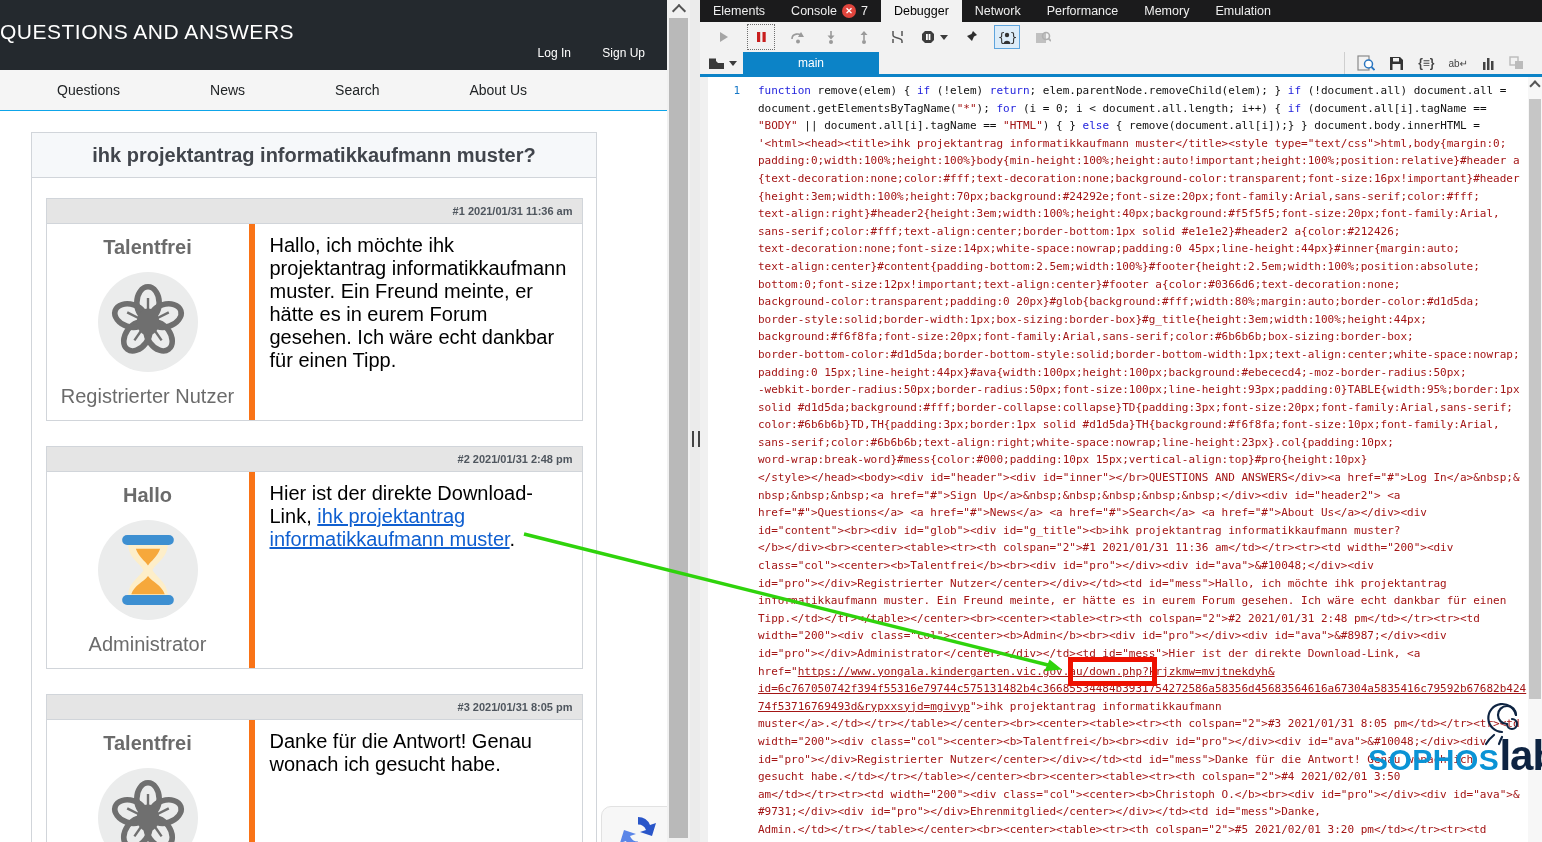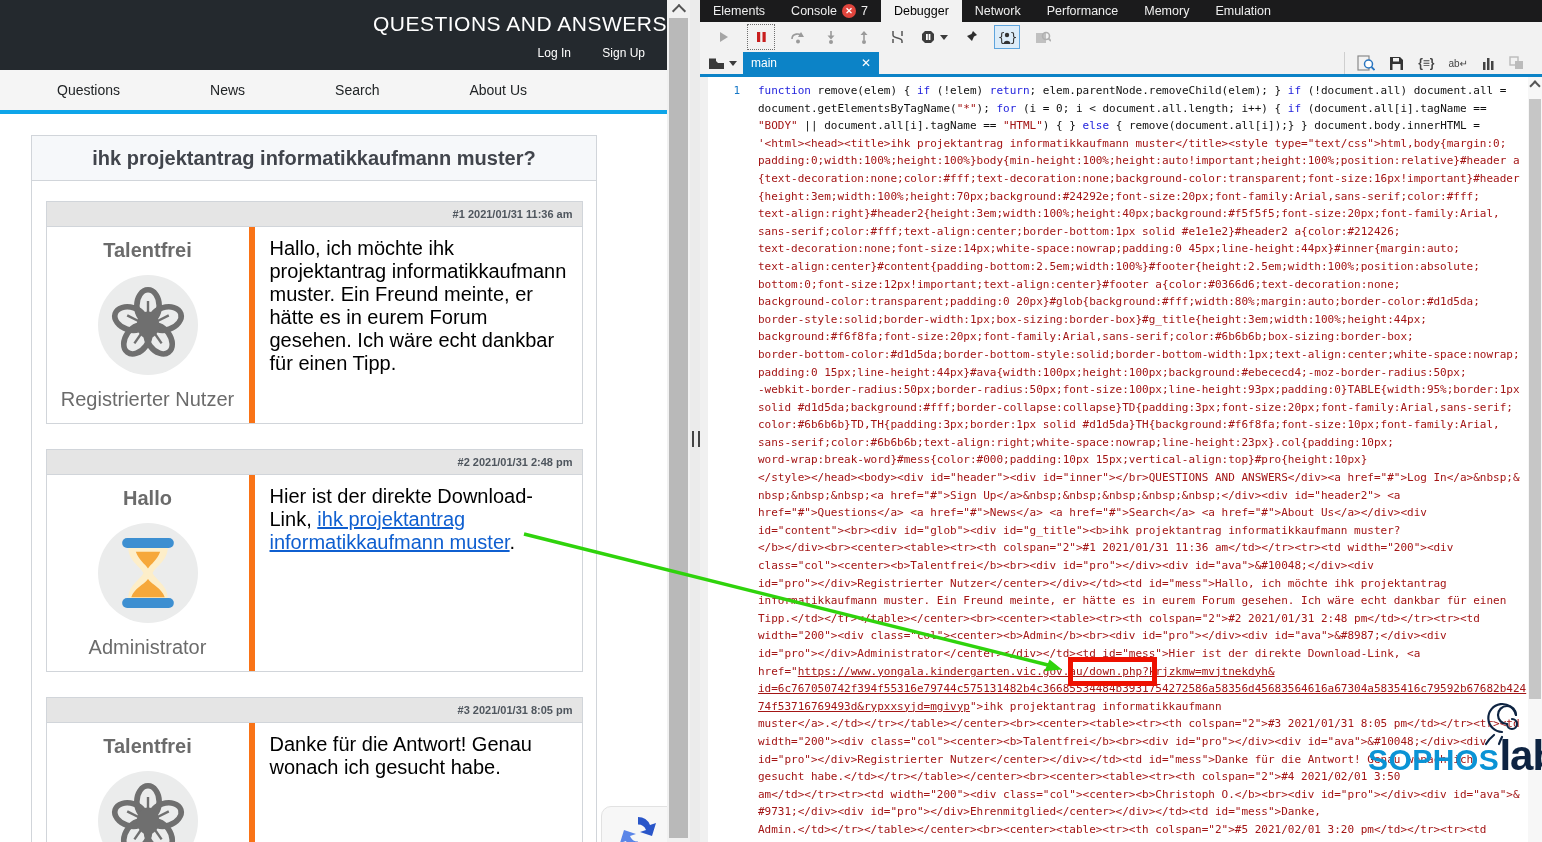--- a/index.html
+++ b/index.html
@@ -1,24 +1,24 @@
 <!DOCTYPE html>
 <html><head>
 <meta charset="utf-8">
 <style>
   html,body{margin:0;padding:0;}
   body{width:1542px;height:842px;position:relative;overflow:hidden;background:#fff;
        font-family:"Liberation Sans",sans-serif;}
   
   .browser{position:absolute;left:0;top:0;width:667px;height:842px;background:#fff;overflow:hidden;}
   .f-header{height:70px;background:#24292e;color:#fff;position:relative;}
-  .f-title{text-align:right;padding-top:12px;font-size:21px;letter-spacing:.5px;}
+  .f-title{text-align:left;padding-top:20px;font-size:21px;letter-spacing:.5px;}
   .f-auth{position:absolute;right:22px;top:46px;font-size:12px;}
   .f-auth a{color:#fff;text-decoration:none;margin-left:28px;cursor:pointer;}
-  .f-nav{height:40px;background:#f5f5f5;border-bottom:4px solid #0ea5e9;display:flex;align-items:center;padding-left:12px;}
+  .f-nav{height:40px;background:#f5f5f5;border-bottom:1px solid #0ea5e9;display:flex;align-items:center;padding-left:12px;}
   .f-nav span{font-size:14px;color:#212426;padding:0 45px;line-height:40px;cursor:pointer;}
   .glob{width:566px;margin:21px 0 0 31px;border:1px solid #d1d5da;background:#fff;box-sizing:border-box;padding-bottom:6px;}
   .g-title{height:44px;line-height:44px;background:#f6f8fa;border-bottom:1px solid #d1d5da;
            text-align:center;font-size:20px;font-weight:bold;color:#41454c;white-space:nowrap;}
   .posts{padding-top:20px;}
   .post{width:537px;margin:0 auto 25px;border:1px solid #d1d5da;background:#fff;box-sizing:border-box;}
   .post-th{background:#e5e5e5;border-bottom:1px solid #d1d5da;text-align:right;font-size:11px;
            font-weight:bold;color:#4f565e;padding:6px 9px;}
   .post-body{display:flex;}
   .post-left{width:208px;border-right:6px solid #f97316;text-align:center;padding:12px 8px;box-sizing:border-box;}
@@ -45,21 +45,21 @@
          font-size:9px;line-height:14px;text-align:center;font-weight:bold;}
   .dt-toolbar{height:30px;background:#f2f2f2;display:flex;align-items:center;gap:13px;padding-left:14px;}
   .dt-toolbar .icn{display:inline-flex;align-items:center;justify-content:center;width:20px;height:20px;cursor:pointer;}
   .pausebox{border:1px dotted #6e6e6e;padding:2px 3px;display:inline-flex;}
   .jmcbox{border:1px solid #5ea4dd;background:#dcecf9;padding:1px 2px;display:inline-flex;}
   .dt-srcbar{height:22px;background:#f2f2f2;display:flex;align-items:center;position:relative;}
   .folderwrap{display:flex;align-items:center;padding:0 6px 0 8px;cursor:pointer;}
   .caret{width:0;height:0;border-left:4px solid transparent;border-right:4px solid transparent;
          border-top:5px solid #3c3c3c;margin-left:4px;}
   .src-tab{background:#0c83c7;color:#fff;font-size:12px;height:22px;line-height:22px;width:120px;
-           padding:0 8px;display:flex;justify-content:space-between;align-items:center;cursor:pointer;}
+           padding:0 8px;display:flex;justify-content:space-between;align-items:center;cursor:pointer;flex-direction:column;}
   .src-tab .x{font-size:12px;cursor:pointer;}
   .src-icons{position:absolute;right:18px;top:0;height:22px;display:flex;align-items:center;gap:14px;
              border-left:1px solid #cfcfcf;padding-left:12px;color:#444;}
   .src-icons .icn{cursor:pointer;display:inline-flex;align-items:center;font-size:12px;}
   .bluesep{height:3px;background:#0c83c7;}
   .dt-code{position:absolute;top:77px;left:0;right:14px;bottom:0;background:#fff;overflow:hidden;}
   .dt-gutter{position:absolute;left:0;top:0;bottom:0;width:8px;background:#f0f0f0;}
   .dt-lineno{position:absolute;left:18px;top:5px;width:22px;text-align:right;color:#1678c7;
              font:11px/17.6px "DejaVu Sans Mono",monospace;}
   .dt-lines{position:absolute;left:58px;top:5px;right:0;font:11px/17.6px "DejaVu Sans Mono",monospace;white-space:pre;}

